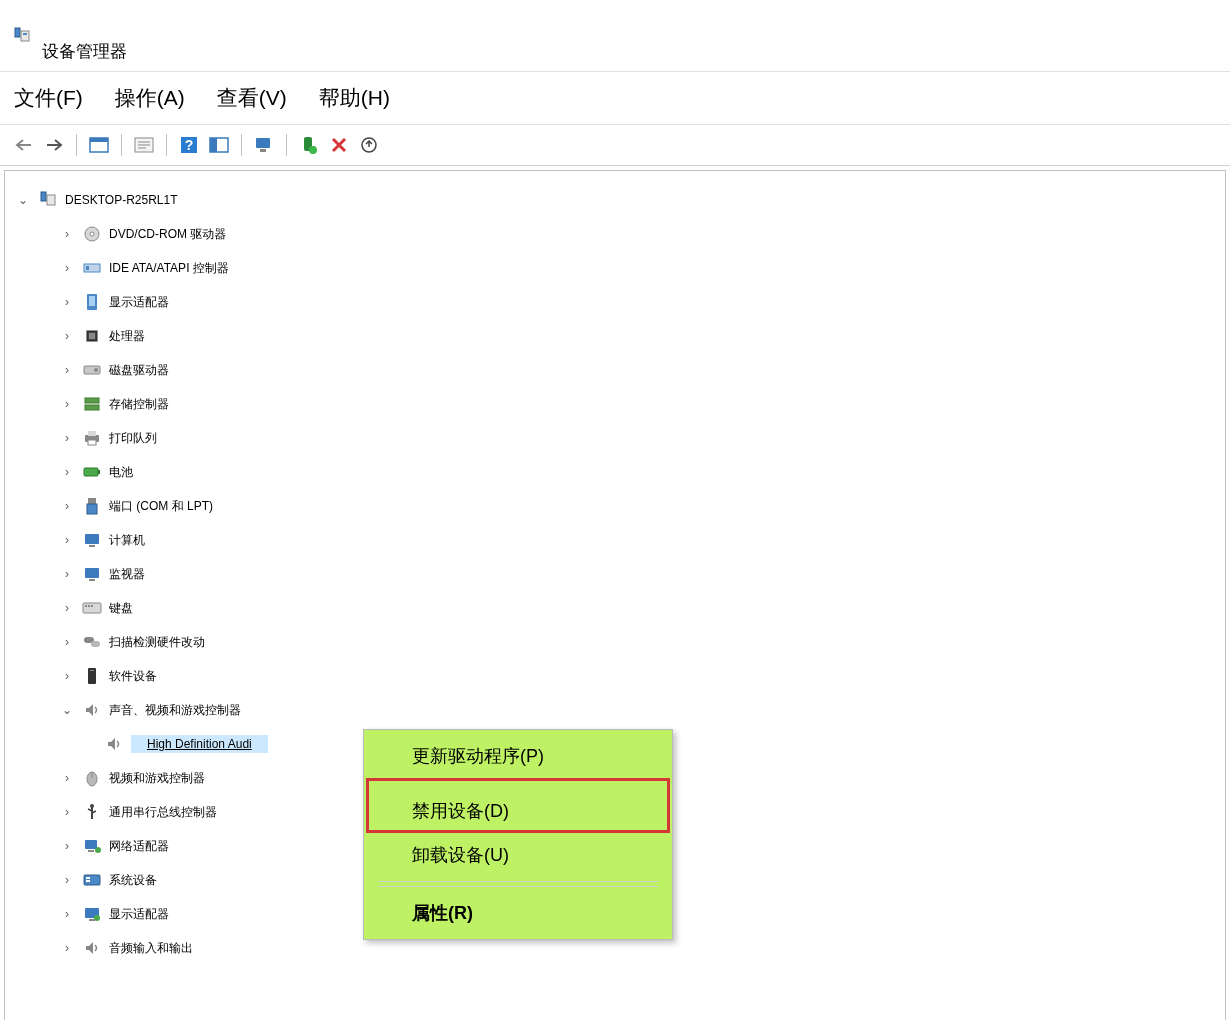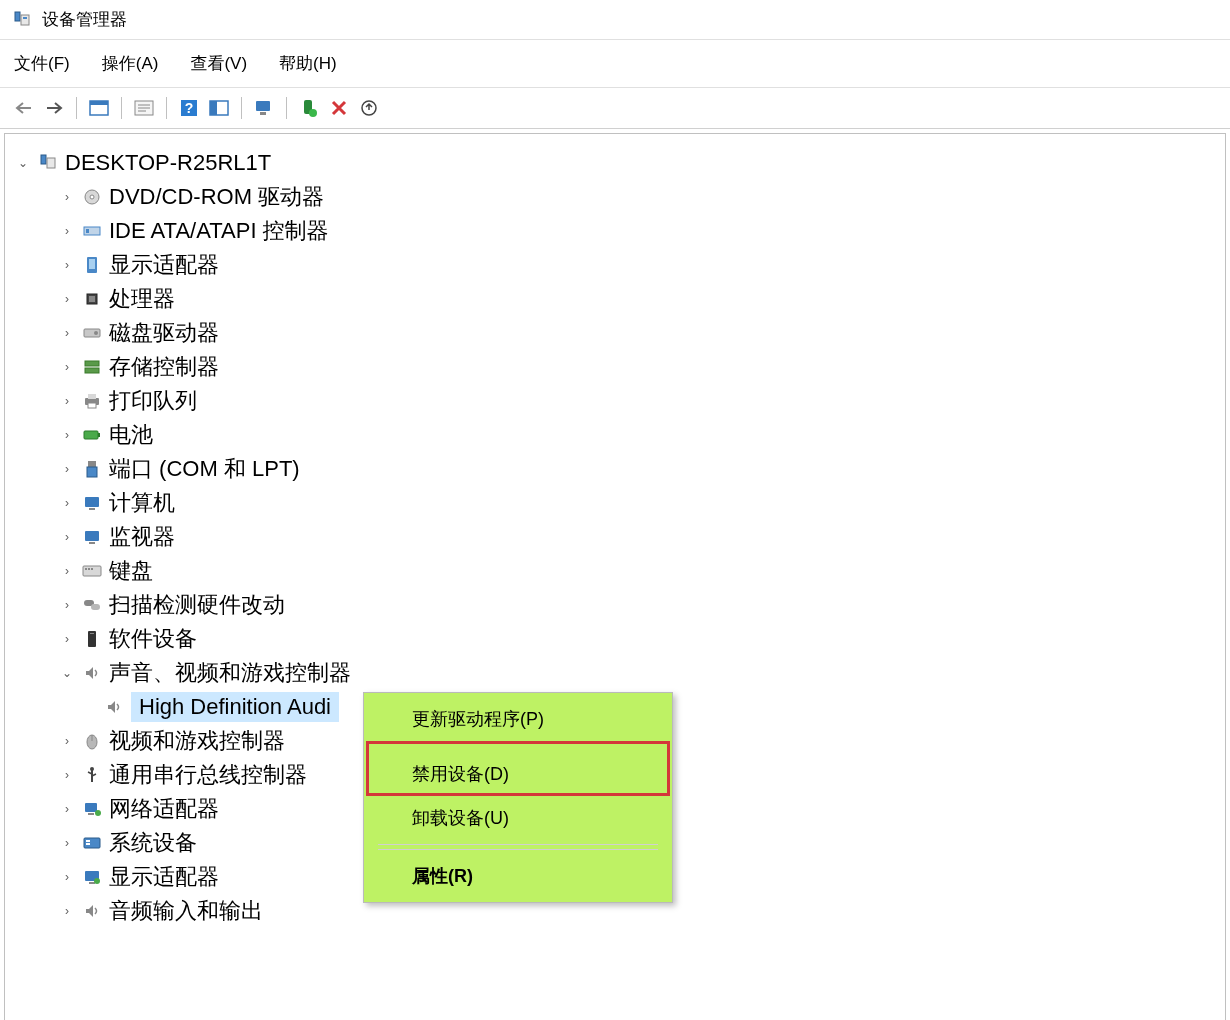--- a/index.html
+++ b/index.html
@@ -1,38 +1,38 @@
 <!DOCTYPE html>
 <html><head>
   <meta charset="utf-8">
   <style>
     * { margin: 0; padding: 0; box-sizing: border-box; font-family: "Microsoft YaHei", "Segoe UI", sans-serif; }
     body { width: 1230px; height: 1020px; background: #fff; overflow: hidden; font-size: 16px; color: #000; }
     
     .titlebar { display: flex; align-items: center; padding: 8px 12px; border-bottom: 1px solid #e0e0e0; gap: 10px; }
     .titlebar-icon { width: 20px; height: 20px; display: flex; align-items: center; justify-content: center; }
-    .app-title { font-size: 17px; color: #000; }
+    .app-title { font-size: 17px; color: #000; margin-top: 32px; }
     
     .menubar { display: flex; padding: 8px 12px; gap: 28px; border-bottom: 1px solid #e0e0e0; }
-    .menu-item { font-size: 17px; cursor: default; padding: 4px 2px; }
+    .menu-item { font-size: 21px; cursor: default; padding: 4px 2px; }
     
     .toolbar { display: flex; align-items: center; padding: 6px 10px; gap: 2px; border-bottom: 1px solid #d0d0d0; }
     .toolbar-btn { width: 28px; height: 28px; display: flex; align-items: center; justify-content: center; cursor: pointer; }
     .toolbar-sep { width: 1px; height: 22px; background: #c0c0c0; margin: 0 6px; }
     
     .content { padding: 12px 10px; position: relative; height: calc(100% - 130px); border: 1px solid #c0c0c0; margin: 4px; }
     
     .tree-node { display: flex; align-items: center; height: 34px; gap: 6px; cursor: default; user-select: none; }
     .tree-node.root { margin-left: 0; }
     .tree-node.level1 { margin-left: 44px; }
     .tree-node.level2 { margin-left: 88px; }
     .caret { width: 16px; display: inline-flex; justify-content: center; color: #606060; font-size: 12px; }
     .node-icon { width: 22px; height: 22px; display: inline-flex; align-items: center; justify-content: center; }
-    .node-label { font-size: 22px; }
-    .selected { background: #cce8ff; padding: 2px 8px; }
+    .node-label { font-size: 12px; }
+    .selected { background: #cce8ff; padding: 2px 16px; text-decoration: underline; }
     
     .context-menu { position: absolute; background: #bef264; border: 1px solid #bababa; box-shadow: 3px 3px 6px rgba(0,0,0,0.25); min-width: 310px; padding: 4px 2px; left: 358px; top: 558px; }
     .ctx-item { padding: 10px 30px 10px 46px; font-size: 18px; cursor: default; position: relative; }
     .ctx-item.highlighted { border: 3px solid #d4373a; padding: 18px 27px 7px 43px; }
     .ctx-item.bold { font-weight: bold; }
     .ctx-sep { height: 1px; background: #d0d0d0; margin: 4px 12px; }
   </style>
 </head>
 <body>
 

